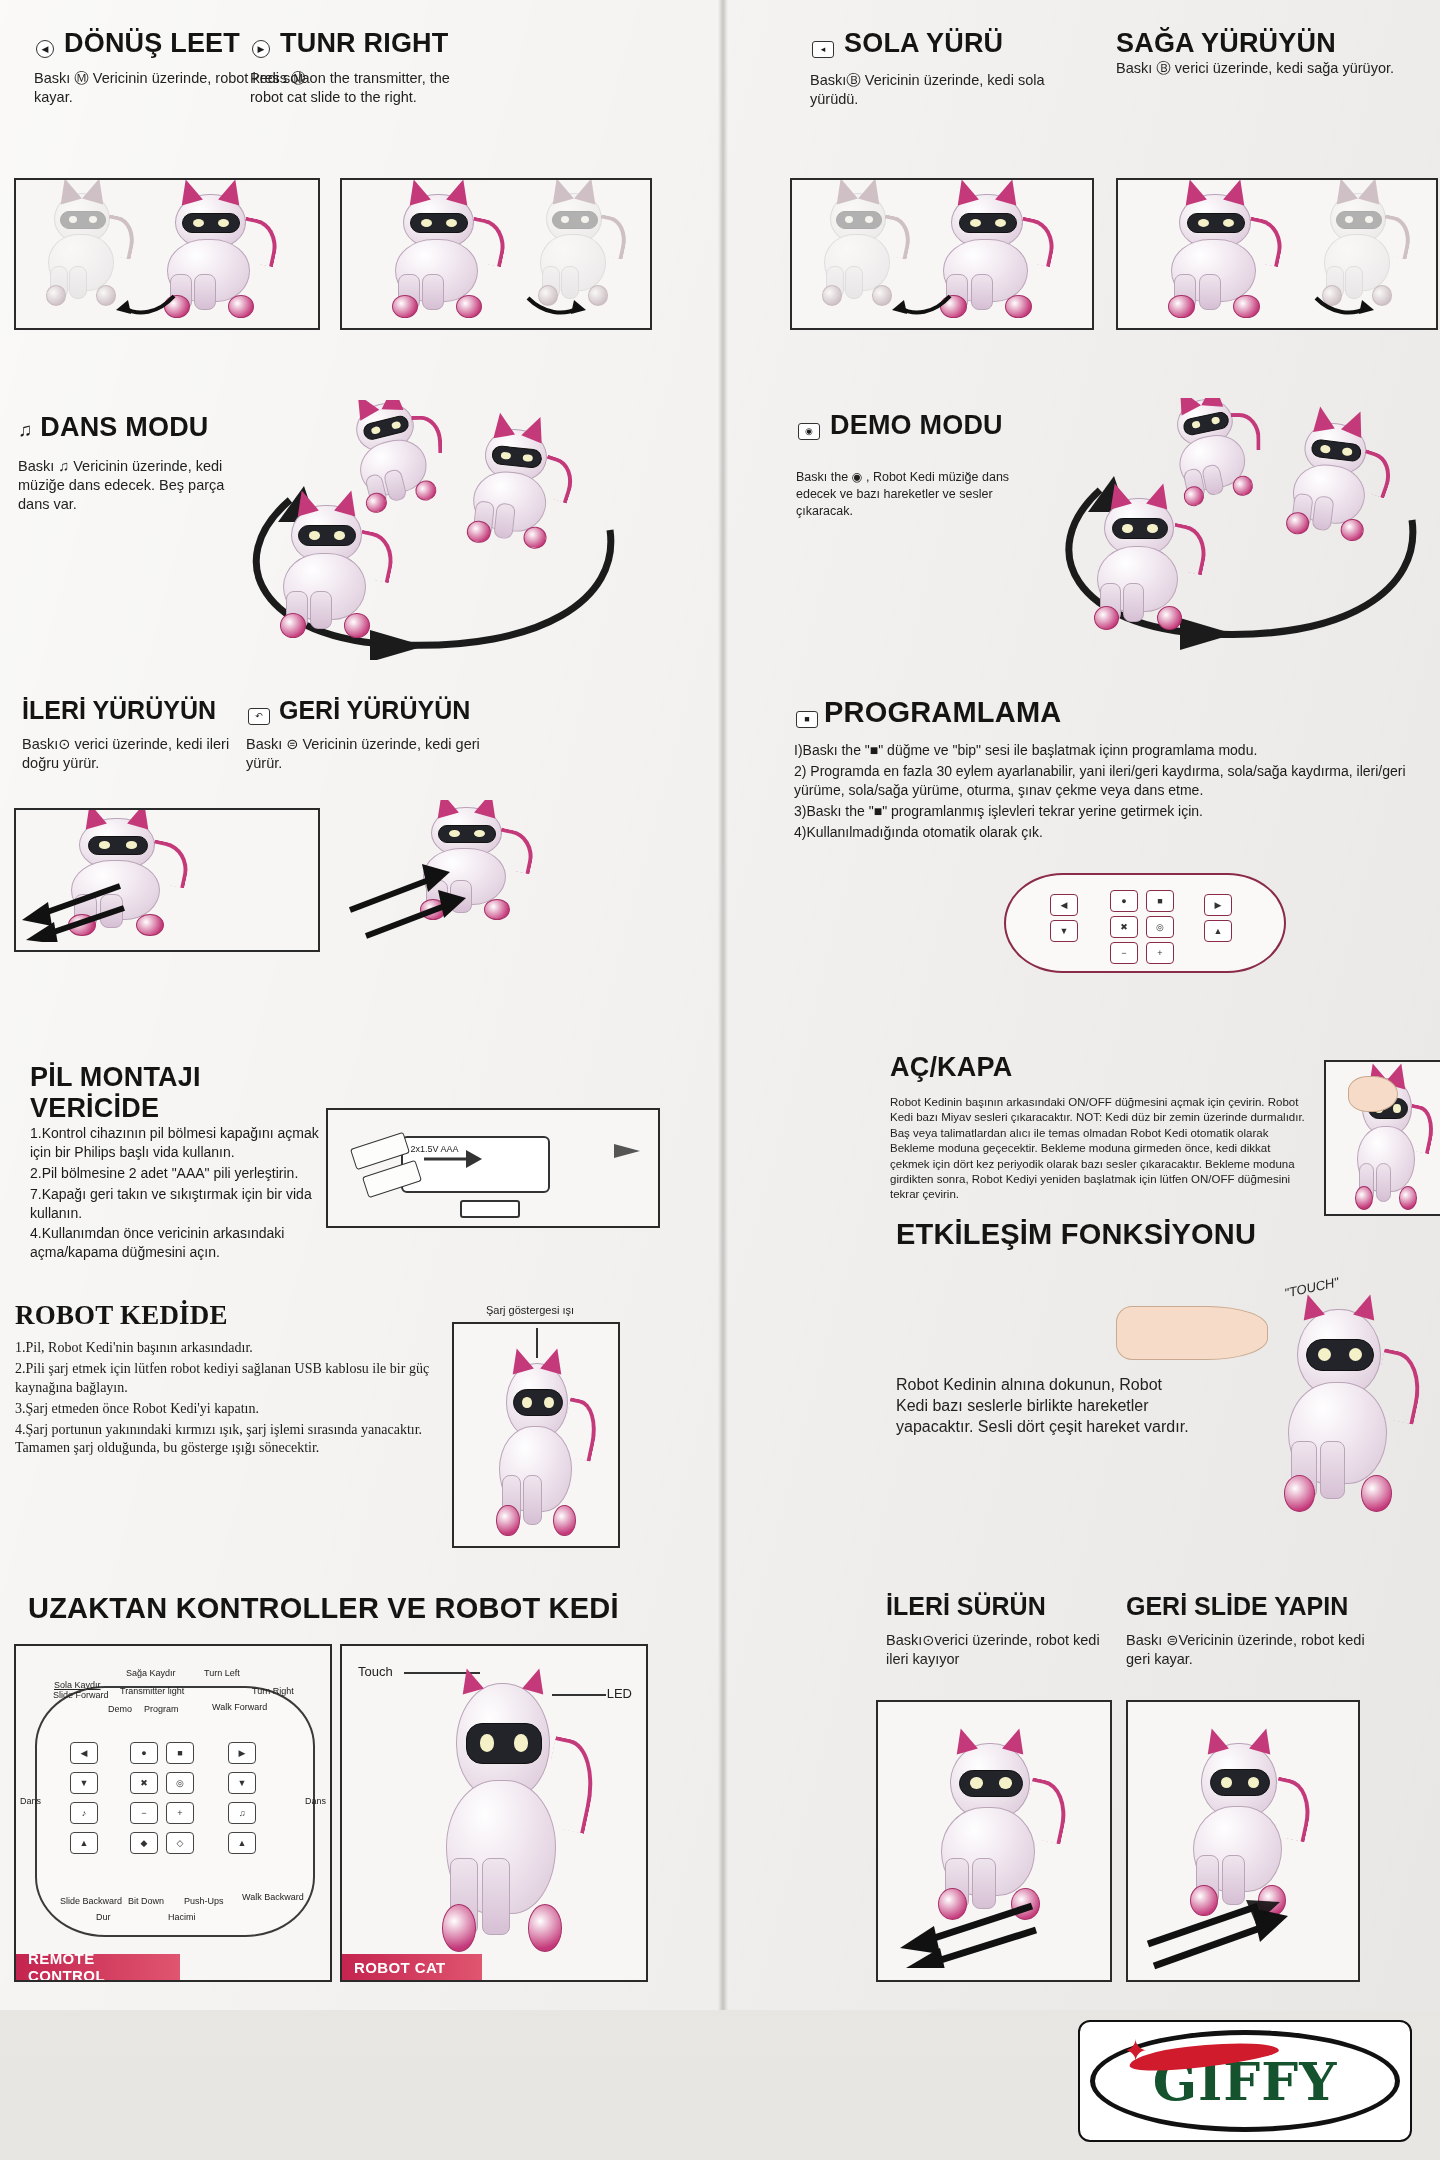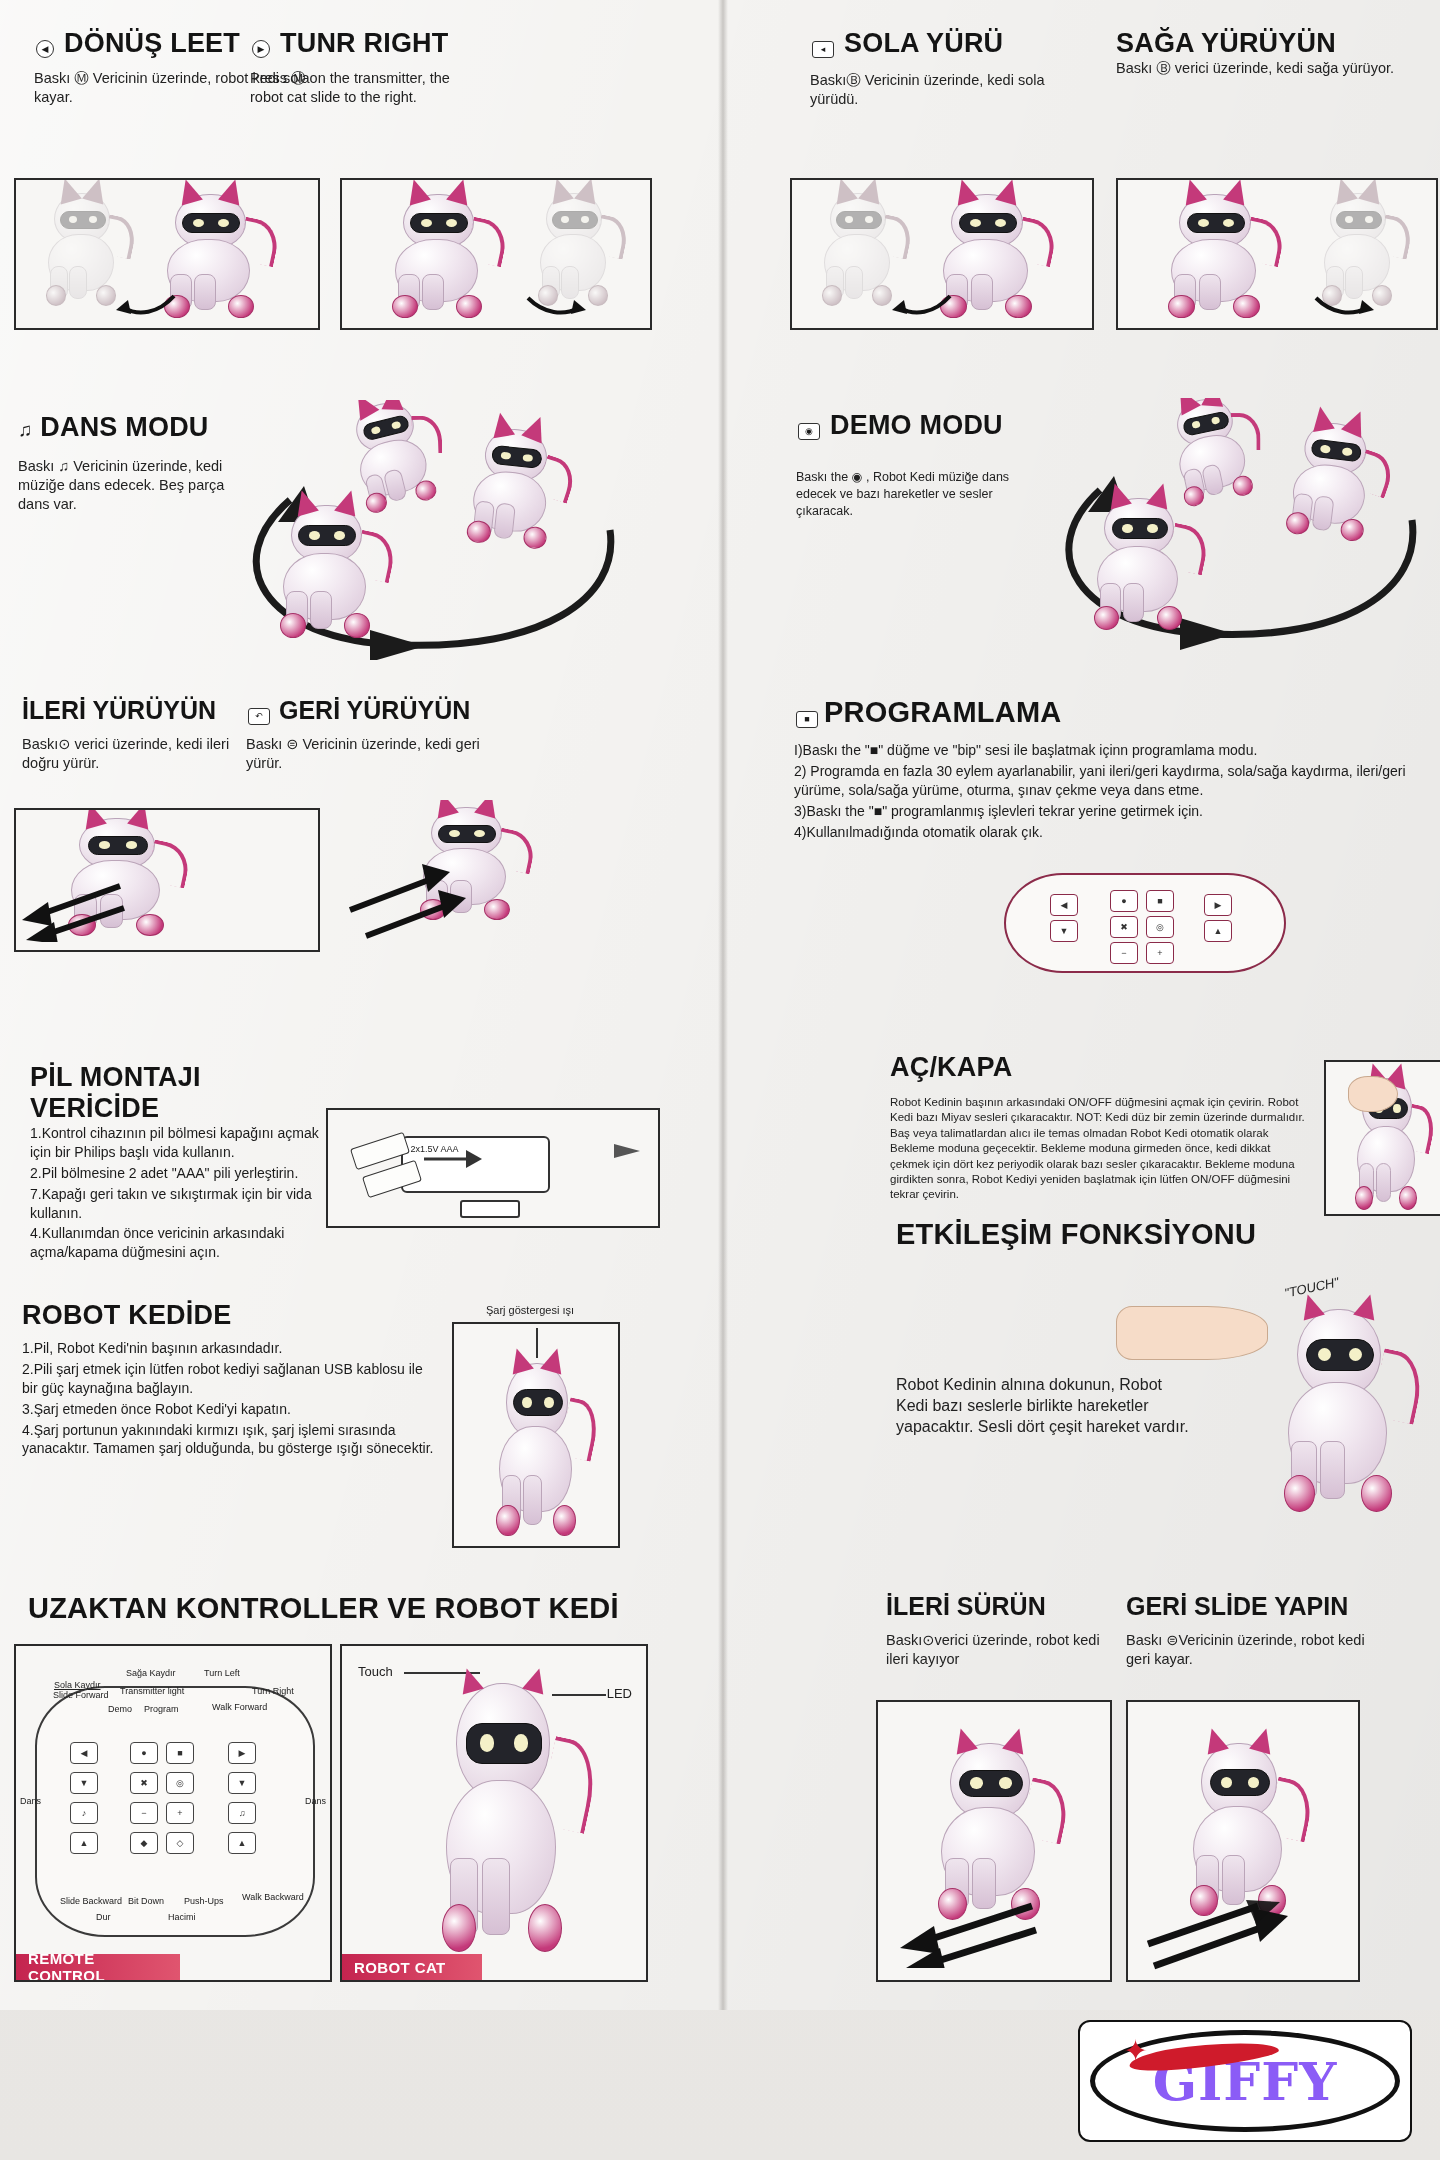--- a/index.html
+++ b/index.html
@@ -132,21 +132,21 @@
   
   .logo-wrap{
     position:absolute;right:28px;bottom:18px;width:330px;height:118px;
     background:#fff;border:2px solid #111;border-radius:12px;display:flex;align-items:center;justify-content:center;
   }
   .logo-oval{
     width:300px;height:92px;border:5px solid #111;border-radius:50%;
     display:flex;align-items:center;justify-content:center;position:relative;background:#fff;
   }
   .logo-text{
-    font-family:"DejaVu Serif",serif;font-weight:bold;font-size:52px;letter-spacing:1px;color:#8b5cf6;
+    font-family:"DejaVu Serif",serif;font-weight:bold;font-size:52px;letter-spacing:1px;color:#14532d;
   }
   .logo-star{position:absolute;left:28px;top:-2px;color:#cf1b2b;font-size:30px;}
   .logo-swish{
     position:absolute;left:34px;top:10px;width:150px;height:22px;
     background:#cf1b2b;border-radius:40% 60% 60% 40%/60% 60% 40% 40%;transform:rotate(-6deg);
   }
   .hand{
     position:absolute;
     background:#f6dcc8;border:1.5px solid #c9a98f;
   }
@@ -410,21 +410,21 @@
       <div class="arrow" style="left:96px;top:36px;">
         <svg width="60" height="26" viewBox="0 0 60 26">
             <path d="M0 13 L44 13" stroke="#333" stroke-width="3"></path>
             <path d="M42 4 L58 13 L42 22 Z" fill="#333"></path>
           </svg>
       </div>
       <div class="screw" style="right:18px;top:34px;"></div>
       <div style="position:absolute;left:40%;bottom:8px;width:56px;height:14px;border:2px solid #333;border-radius:3px;background:#fff;"></div>
     </div>
 
-    <div style="position:absolute;left:22px;top:1300px;width:420px;">
+    <div style="position:absolute;left:15px;top:1300px;width:420px;font-family:Liberation Serif, serif;">
       <h2 class="sec">ROBOT KEDİDE</h2>
       <ol class="list" style="margin-top:8px;width:420px;">
         <li>1.Pil, Robot Kedi'nin başının arkasındadır.</li>
         <li>2.Pili şarj etmek için lütfen robot kediyi sağlanan USB kablosu ile bir güç kaynağına bağlayın.</li>
         <li>3.Şarj etmeden önce Robot Kedi'yi kapatın.</li>
         <li>4.Şarj portunun yakınındaki kırmızı ışık, şarj işlemi sırasında yanacaktır. Tamamen şarj olduğunda, bu gösterge ışığı sönecektir.</li>
       </ol>
     </div>
     <div class="imgbox" style="position:absolute;left:452px;top:1322px;width:164px;height:222px;">
       <div class="cat" style="left:16px;top:28px;width:132px;height:184px;">

